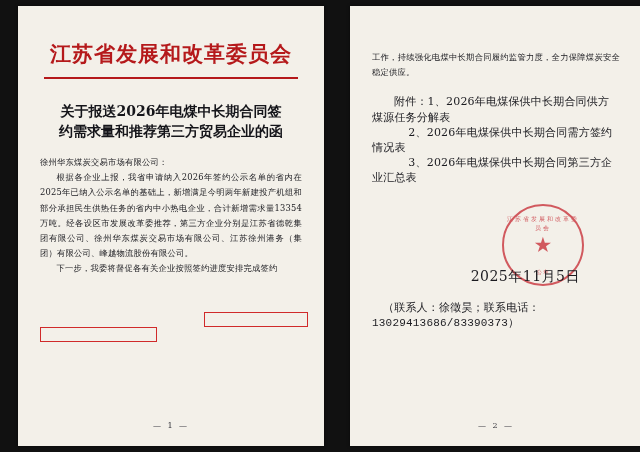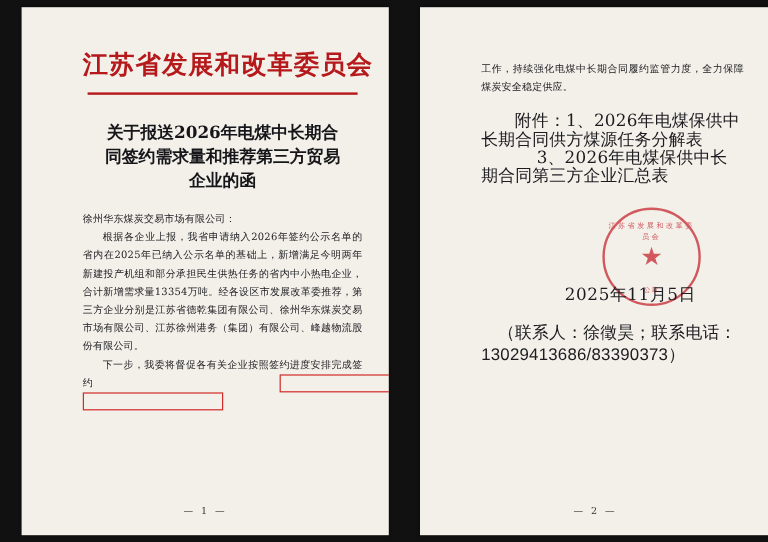--- a/index.html
+++ b/index.html
@@ -33,21 +33,20 @@
   }
   .page-right {
     left: 350px;
     width: 292px;
   }
   .page-inner {
     position: absolute;
     left: 0; top: 0; right: 0; bottom: 0;
     padding: 18px 22px 0 22px;
     box-sizing: border-box;
-    margin-left: 29px;
   }
 
   
   .org-title {
     text-align: center;
     color: #b5191b;
     font-family: "DejaVu Sans", "Liberation Sans", sans-serif;
     font-weight: bold;
     font-size: 21px;
     letter-spacing: 1px;
@@ -108,21 +107,21 @@
   .box-b {
     left: 22px;
     top: 321px;
     width: 117px;
     height: 15px;
   }
 
   
   .attach-list {
     font-family: "DejaVu Serif", "Liberation Serif", serif;
-    font-size: 14px;
+    font-size: 11px;
     line-height: 15.2px;
     color: #1b1b20;
     margin-top: 14px;
     letter-spacing: 0.2px;
   }
   .attach-list .row {
     text-indent: 2em;
   }
   .attach-list .row.sub {
     text-indent: 3.3em;
@@ -177,22 +176,22 @@
     position: absolute;
     right: 40px;
     bottom: 2px;
     font-family: "DejaVu Serif", "Liberation Serif", serif;
     font-size: 14px;
     color: #1b1b20;
     letter-spacing: 0.5px;
     text-align: center;
   }
   .contact-line {
-    font-family: Liberation Sans, sans-serif;
-    font-size: 14px;
+    font-family: Liberation Mono, monospace;
+    font-size: 11px;
     color: #1b1b20;
     margin-top: 12px;
     text-indent: 1em;
     letter-spacing: 0.2px;
   }
 
   
   .page-number {
     position: absolute;
     bottom: 16px;
@@ -232,20 +231,21 @@
   <div class="page page-right">
     <div class="page-inner">
       <div class="body-text" style="margin-top:26px;">
         <p class="noindent">工作，持续强化电煤中长期合同履约监管力度，全力保障煤炭安全稳定供应。</p>
       </div>
 
       <div class="attach-list">
         <div class="row">
           <span>附件：</span><span>1、2026年电煤保供中长期合同供方煤源任务分解表</span>
         </div>
+        <div class="row sub">2、2026年电煤保供中长期合同需方签约情况表</div>
         <div class="row sub">3、2026年电煤保供中长期合同第三方企业汇总表</div>
       </div>
 
       <div class="sign-block">
         <div class="seal">
           <div class="seal-text-top">江苏省发展和改革委员会</div>
           <div class="star">★</div>
           <div class="seal-text-bottom">公章</div>
         </div>
         <div class="sign-date">2025年11月5日</div>

